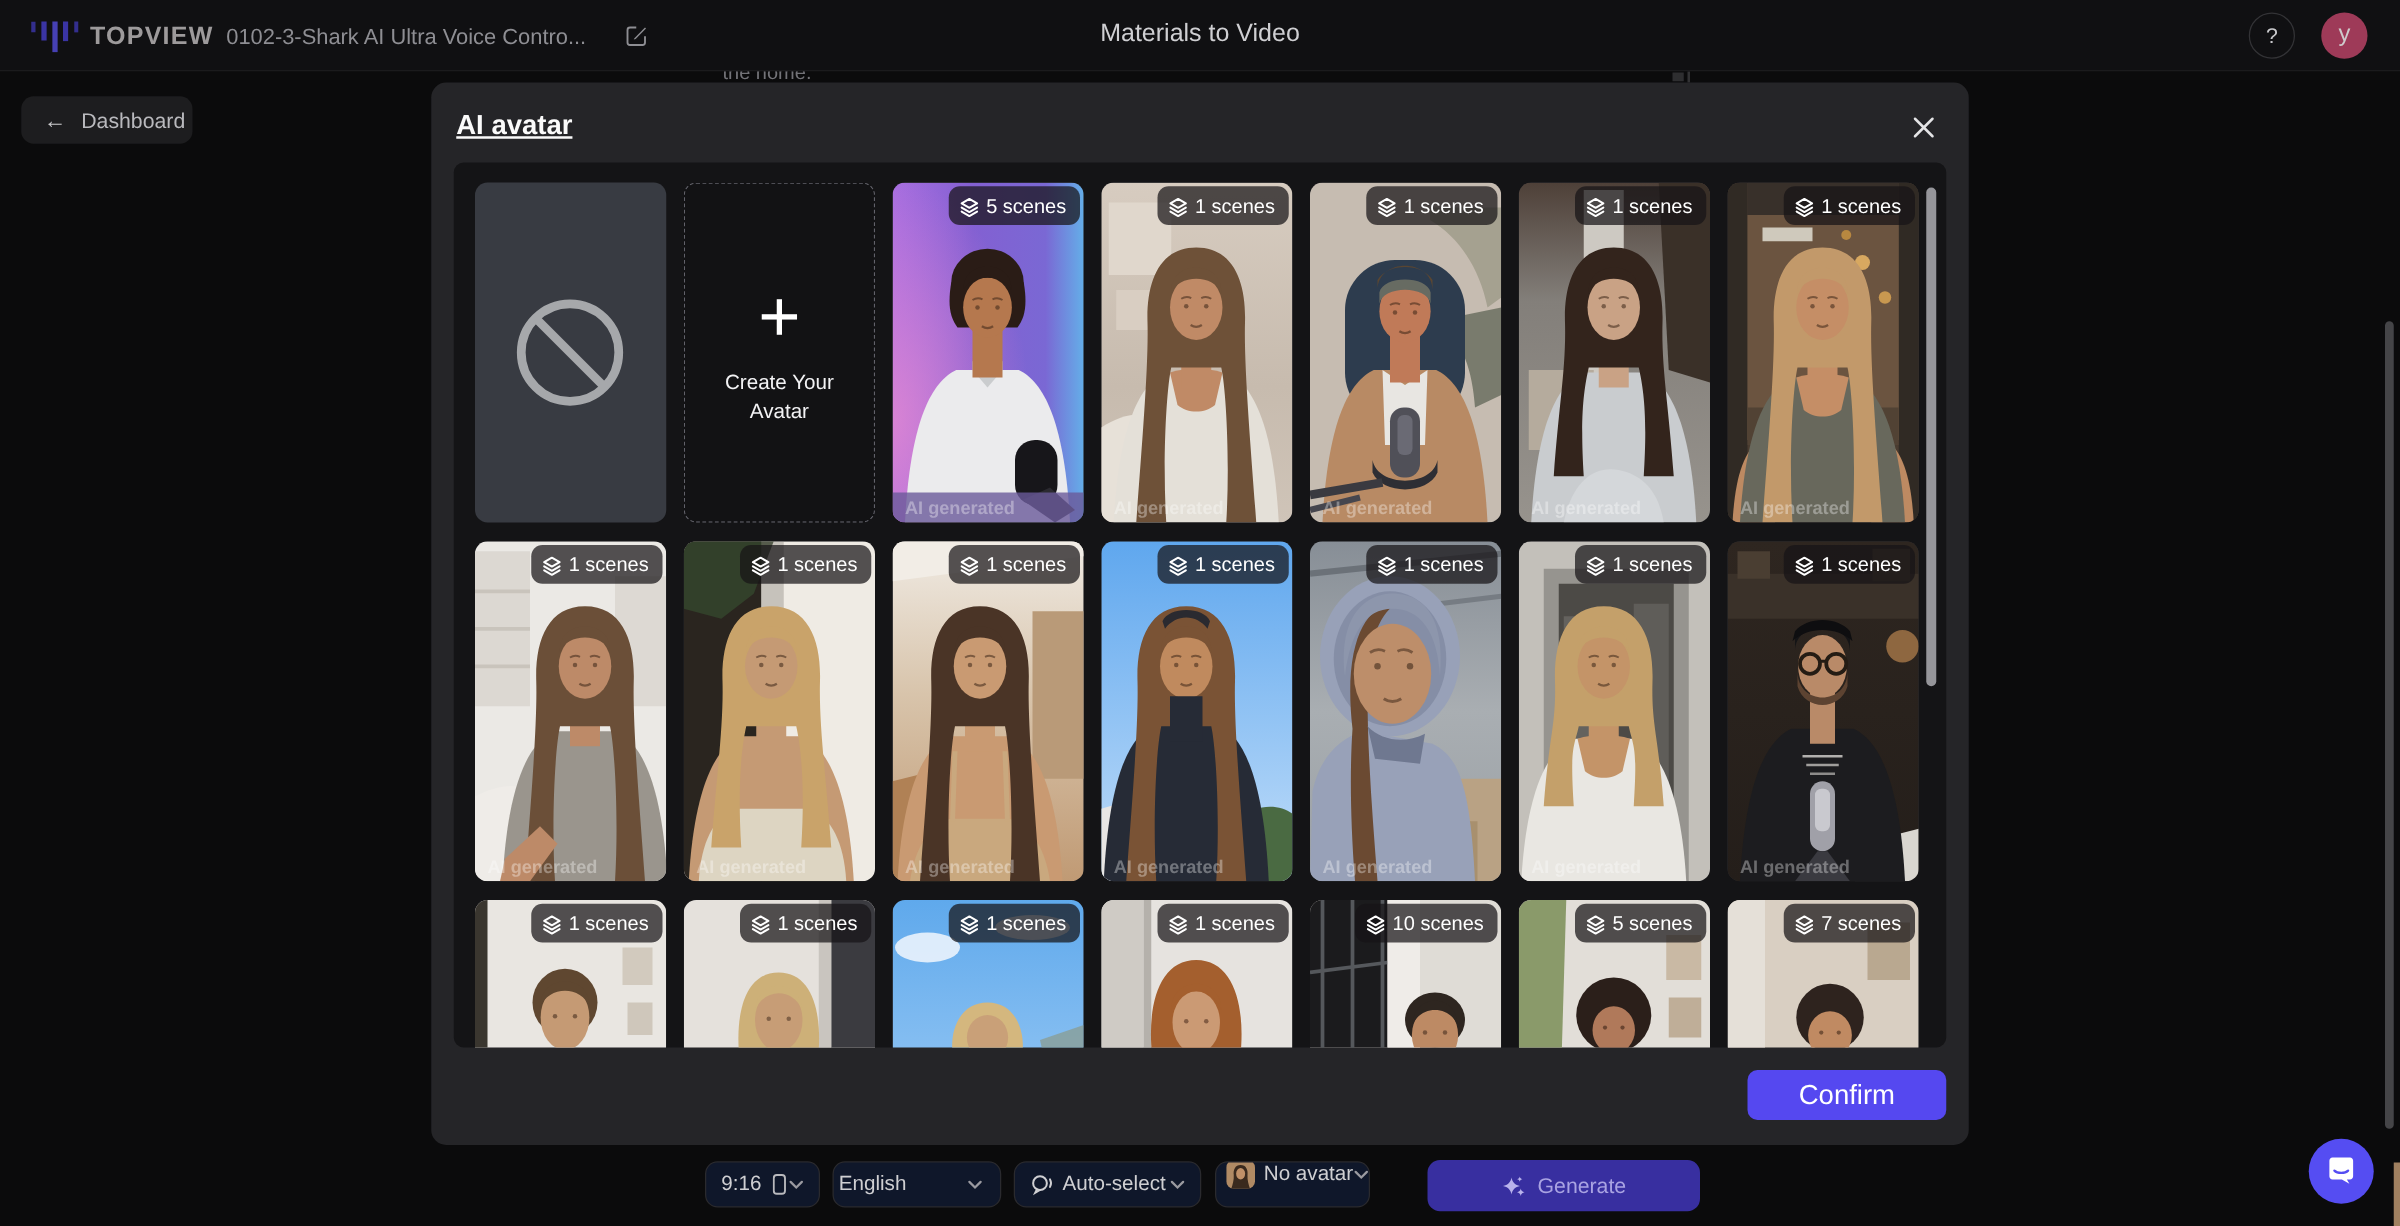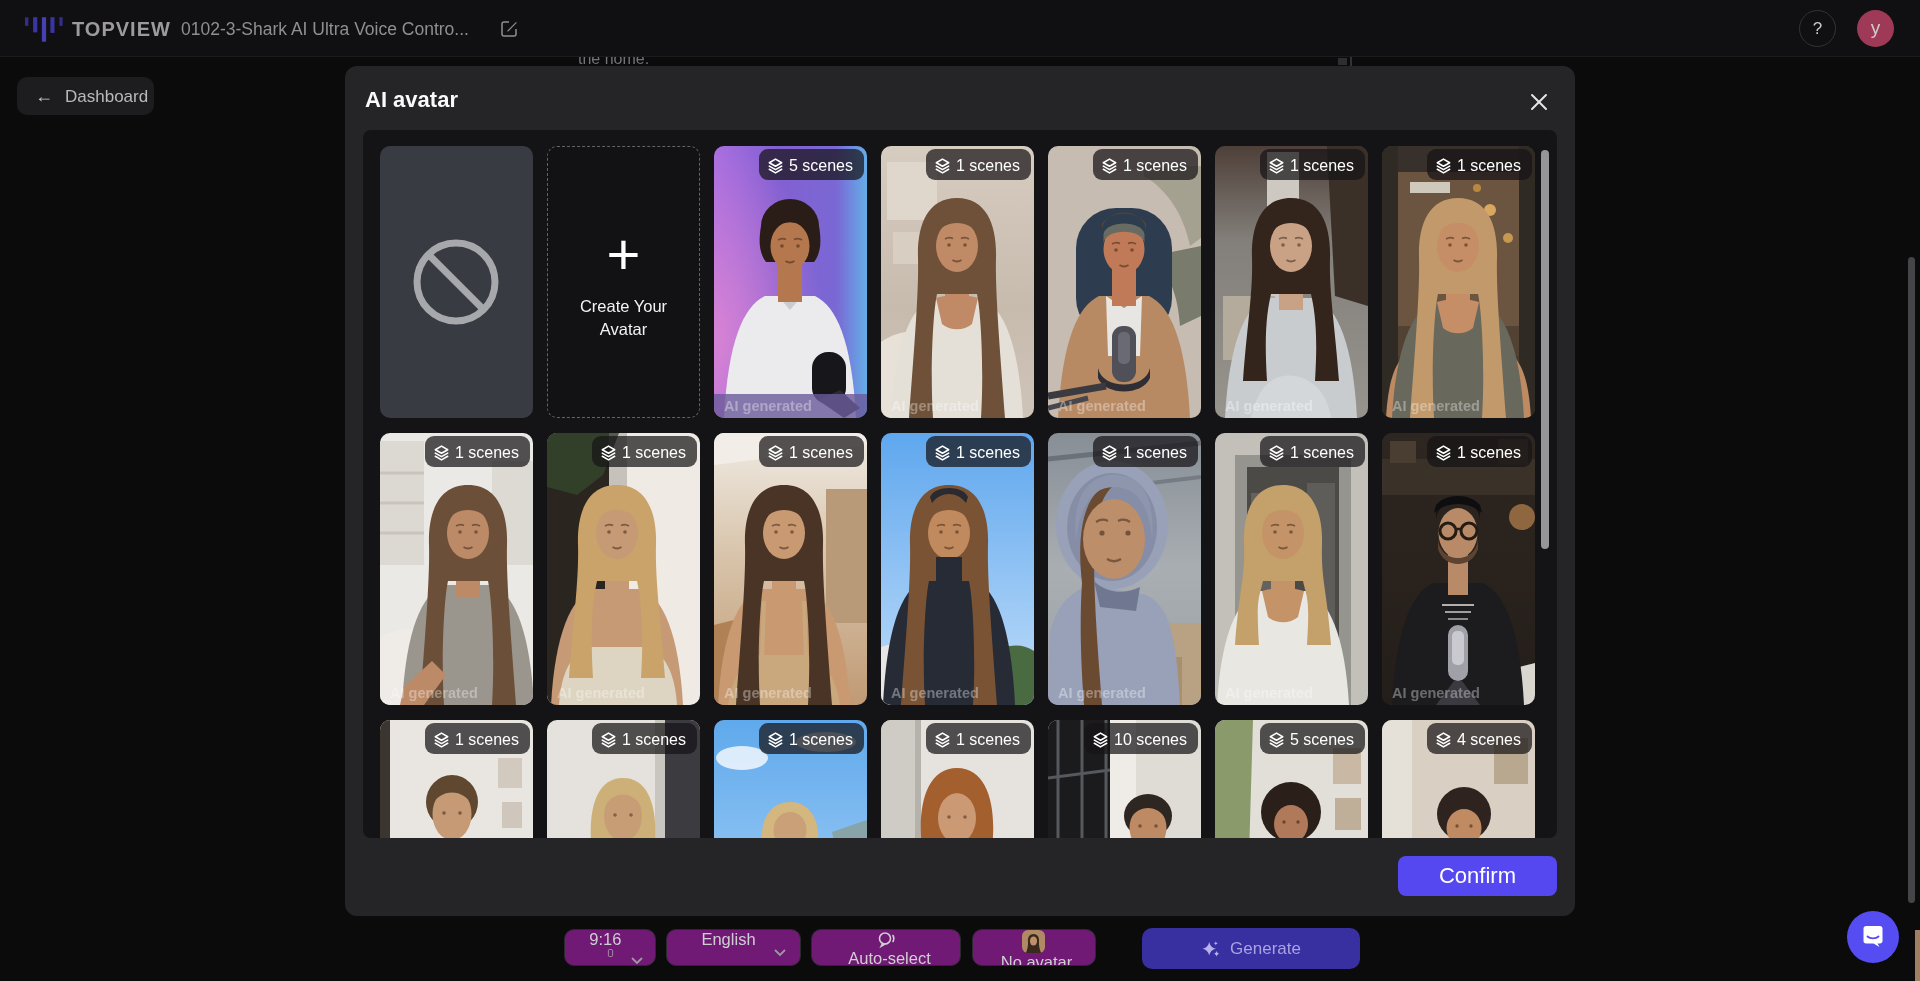--- a/index.html
+++ b/index.html
@@ -14,55 +14,56 @@
 .uavatar { position:absolute; left:1857px; top:10px; width:37px; height:37px; border-radius:50%; background:#9e3a58; color:#cfcbcc; font-size:19px; text-align:center; line-height:36px; }
 .bgtext { position:absolute; left:578px; top:50px; font-size:16px; color:#737378; z-index:1; }
 .bgbit1 { position:absolute; left:1338px; top:58px; width:9px; height:7px; background:#2e2e30; z-index:1; }
 .bgbit2 { position:absolute; left:1350px; top:57px; width:2px; height:9px; background:#323234; z-index:1; }
 .dash { position:absolute; left:17px; top:77px; width:137px; height:38px; border-radius:10px; background:#1d1d1f; color:#b9b9bd; font-size:17px; line-height:38px; z-index:2; }
 .dash span.ar { margin:0 12px 0 18px; font-size:18px; color:#c9c9cc; }
 .pagescroll { position:absolute; left:1908px; top:257px; width:7px; height:646px; border-radius:4px; background:#454548; z-index:2; }
 .corner { position:absolute; left:1915px; top:930px; width:5px; height:51px; background:#a08060; z-index:1; }
 
 .modal { position:absolute; left:345px; top:66px; width:1230px; height:850px; background:#252528; border-radius:12px; z-index:10; }
-.mh { position:absolute; left:20px; top:21px; font-size:22px; font-weight:700; color:#fafafa; }
+.mh { position:absolute; left:20px; top:21px; font-size:22px; font-weight:700; color:#fafafa;text-decoration:underline; }
 .close { position:absolute; right:26px; top:26px; width:20px; height:20px; }
 .gridwrap { position:absolute; left:18px; top:64px; width:1194px; height:708px; background:#141416; border-radius:8px; overflow:hidden; }
 .card { position:absolute; width:153px; height:272px; border-radius:10px; overflow:hidden; background:#2a2a2e; }
 .card svg { display:block; }
 .card.dis { background:#383b42; }
 .card.create { background:#121214; border:1px dashed #62626a; }
 .plus { position:absolute; left:0; right:0; top:78px; text-align:center; font-size:58px; font-weight:300; color:#fff; line-height:58px; }
 .ctxt { position:absolute; left:0; right:0; top:148px; text-align:center; font-size:16.5px; color:#f2f2f4; line-height:23px; }
 .badge { position:absolute; top:3px; right:3px; height:31px; border-radius:9px; background:rgba(22,20,22,0.72); display:flex; align-items:center; gap:6px; padding:2px 11px 0 9px; }
 .badge span { color:#fff; font-size:16px; font-weight:500; white-space:nowrap; }
 .gscroll { position:absolute; left:1178px; top:20px; width:8px; height:399px; border-radius:4px; background:#95959a; }
 .confirm { position:absolute; right:18px; bottom:20px; width:159px; height:40px; border-radius:8px; background:#5548f0; color:#fff; font-size:22px; font-weight:500; text-align:center; line-height:40px; }
 
-.pill { position:absolute; top:929px; height:37px; border-radius:10px; background:#701a75; border:1px solid #2a2a2e; color:#cfcfd2; font-size:16.5px; display:flex; align-items:center; z-index:6; white-space:nowrap; overflow:hidden;flex-direction:column; }
+.pill { position:absolute; top:929px; height:37px; border-radius:10px; background:#0f172a; border:1px solid #2a2a2e; color:#cfcfd2; font-size:16.5px; display:flex; align-items:center; z-index:6; white-space:nowrap; overflow:hidden; }
 .gen { position:absolute; left:1142px; top:928px; width:218px; height:41px; border-radius:10px; background:#382fa0; color:#a9a3e2; font-size:17px; font-weight:500; display:flex; align-items:center; justify-content:center; gap:9px; z-index:6; }
 .intercom { position:absolute; left:1847px; top:911px; width:52px; height:52px; border-radius:50%; background:#554df2; z-index:6; display:flex; align-items:center; justify-content:center; }
 .chev { margin-left:auto; flex:none; }
 </style>
 </head>
 <body>
 <div class="topbar">
   <svg class="logo" width="42" height="30" viewBox="0 0 42 30">
     <rect x="3" y="2.4" width="3.4" height="8.4" fill="#332e8e"></rect>
     <rect x="11.1" y="2.2" width="4.2" height="15.2" fill="#3a34a4"></rect>
     <rect x="19.9" y="2.2" width="4.2" height="24.5" fill="#4640b4"></rect>
     <rect x="28.4" y="2.2" width="4.1" height="15.7" fill="#3a34a4"></rect>
     <rect x="37.4" y="2.2" width="3.2" height="8.7" fill="#332e8e"></rect>
   </svg>
   <div class="brand">TOPVIEW</div>
   <div class="doctitle">0102-3-Shark AI Ultra Voice Contro...</div>
   <svg class="editic" width="19" height="19" viewBox="0 0 19 19" fill="none" stroke="#8e8e93" stroke-width="1.5">
     <path d="M9 3 H4 C2.9 3 2 3.9 2 5 V15 C2 16.1 2.9 17 4 17 H14 C15.1 17 16 16.1 16 15 V10"></path>
     <path d="M7.5 11.5 L16 3 L16.8 3.8 L8.5 12.2 L7 12.6 Z" fill="#8e8e93" stroke="none"></path>
   </svg>
+  <div class="center-title">Materials to Video</div>
   <div class="help">?</div>
   <div class="uavatar">y</div>
 </div>
 <div class="bgtext">the home.</div>
 <div class="bgbit1"></div>
 <div class="bgbit2"></div>
 <div class="dash"><span class="ar">←</span>Dashboard</div>
 <div class="pagescroll"></div>
 <div class="corner"></div>
 
@@ -639,21 +640,21 @@
           <ellipse cx="82" cy="108" rx="17.5" ry="19" fill="#c08a62"></ellipse>
           <circle cx="75" cy="106" r="1.7" fill="rgba(55,32,18,0.55)"></circle>
           <circle cx="89" cy="106" r="1.7" fill="rgba(55,32,18,0.55)"></circle>
         </svg>
         <div class="badge">
           <svg width="15" height="16" viewBox="0 0 16 17" fill="none" stroke="#fff" stroke-width="1.7" stroke-linejoin="round" stroke-linecap="round">
             <path d="M8 1.2 L14.6 5 L8 8.8 L1.4 5 Z"></path>
             <path d="M1.4 8.6 L8 12.4 L14.6 8.6"></path>
             <path d="M1.4 12 L8 15.8 L14.6 12"></path>
           </svg>
-          <span>4 scenes</span>
+          <span>7 scenes</span>
         </div>
       </div>
     <div class="gscroll"></div>
   </div>
   <div class="confirm">Confirm</div>
 </div>
 
 <div class="pill" style="left:564px;width:92px;padding:0 12px;">9:16&nbsp;&nbsp;
   <svg width="11" height="17" viewBox="0 0 11 17" fill="none" stroke="#b9b9bd" stroke-width="1.5">
       <rect x="1" y="1" width="9" height="15" rx="2.5"></rect>

